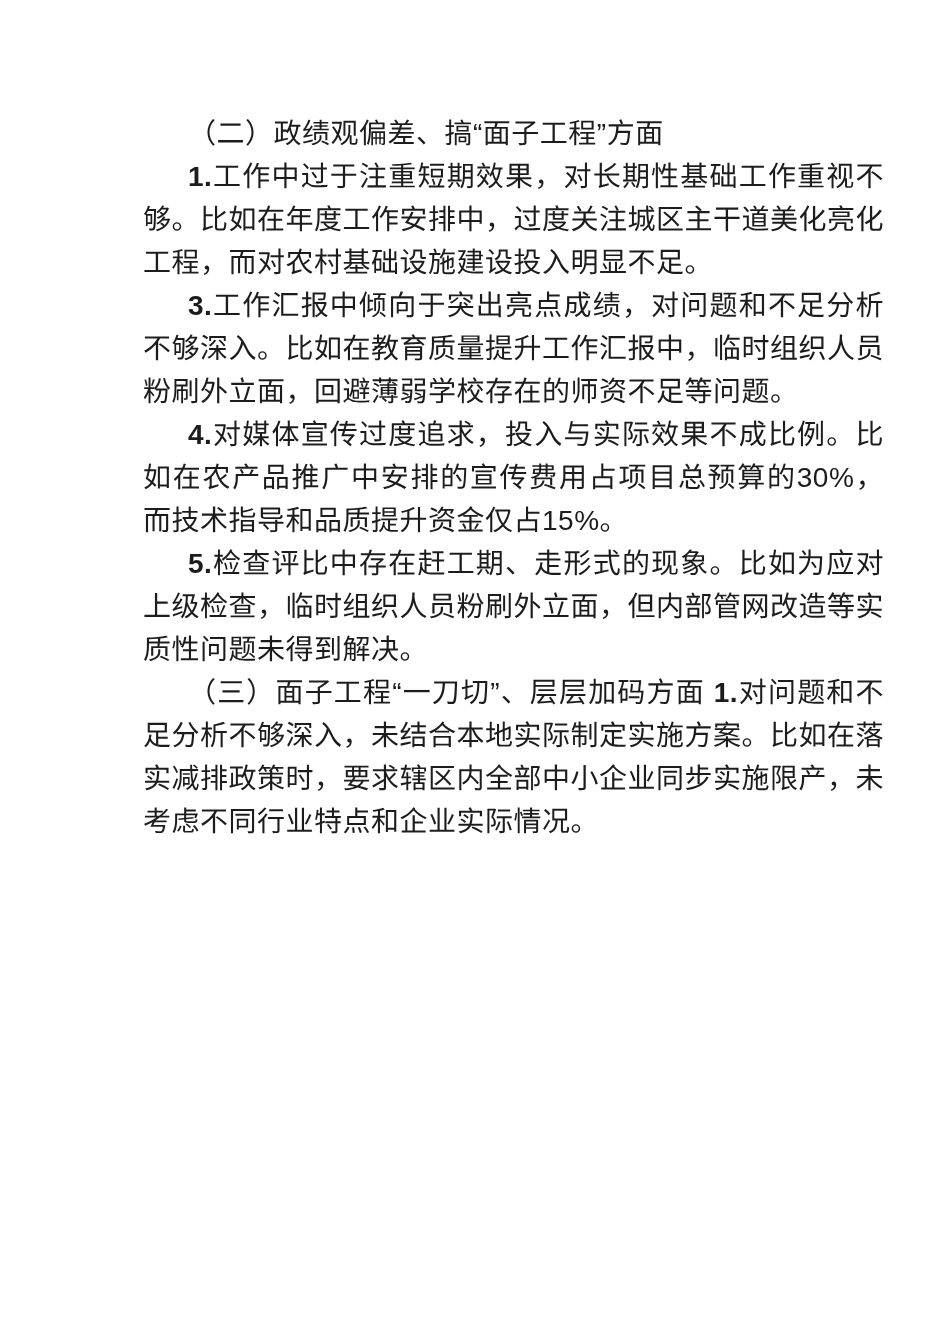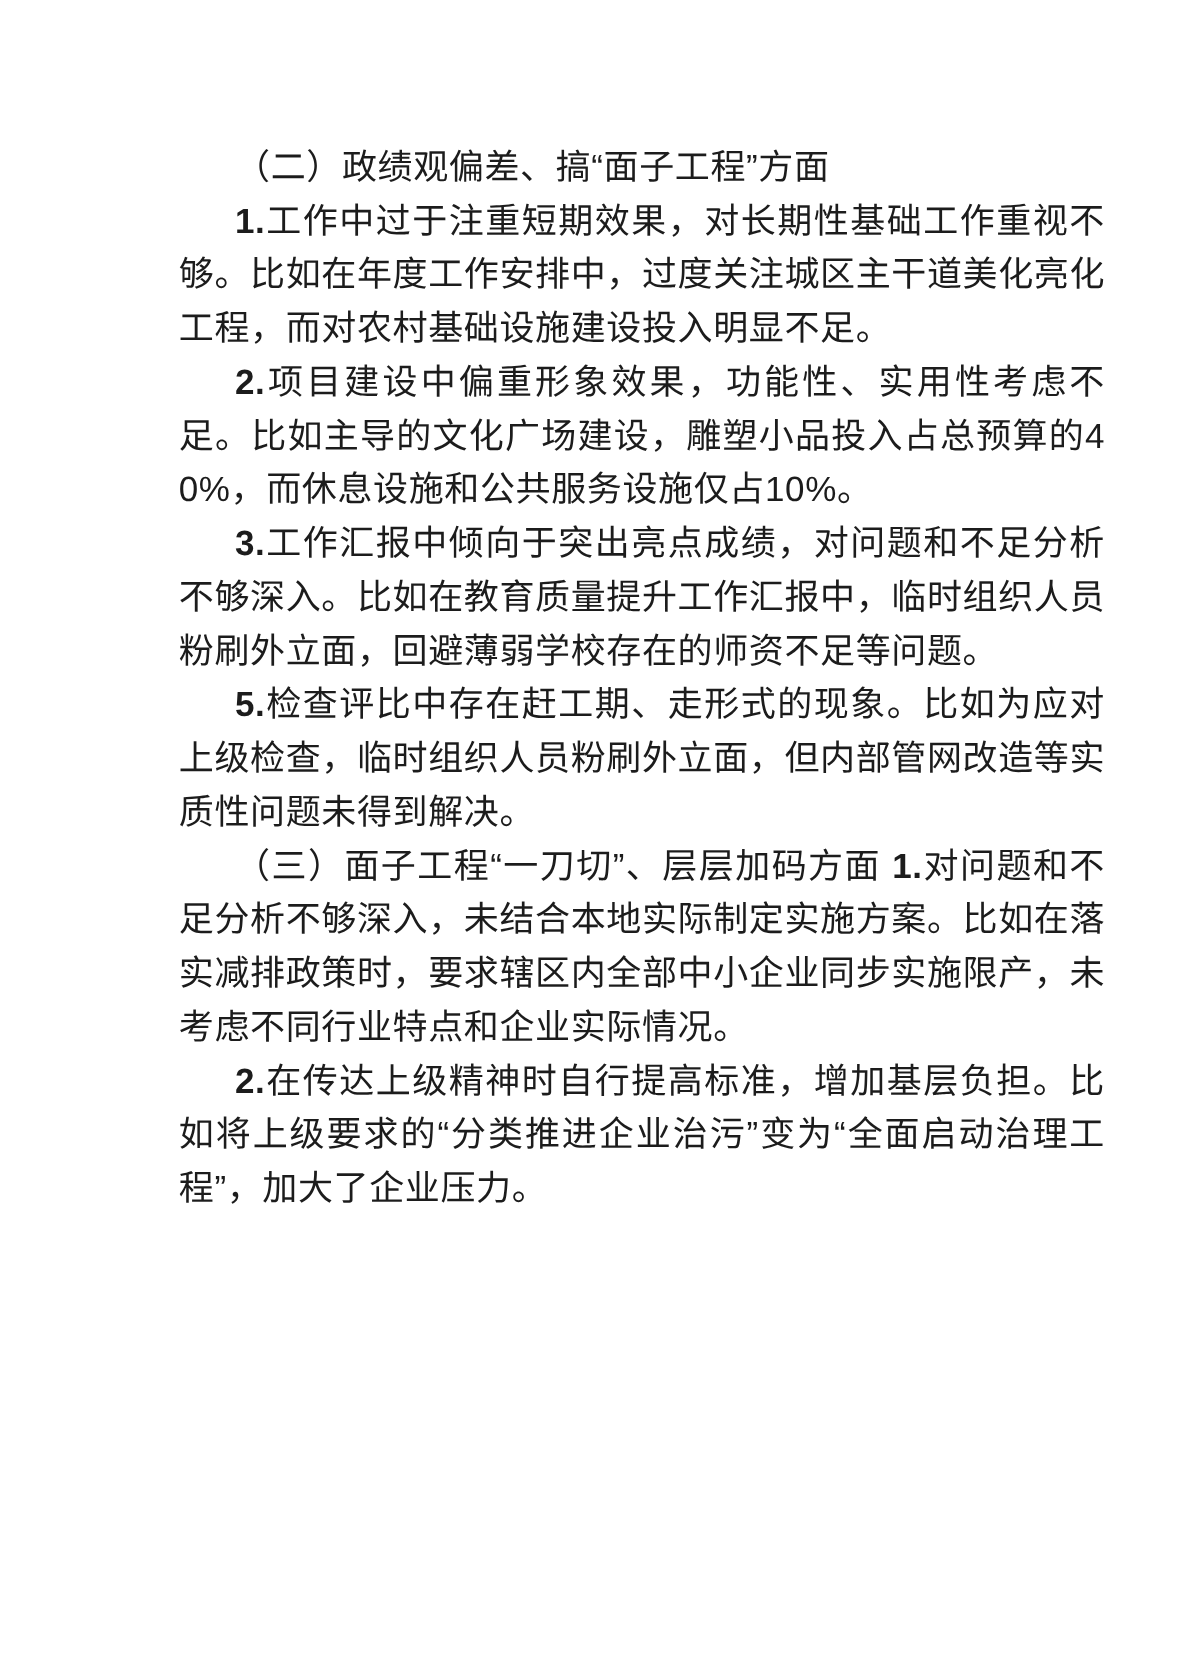--- a/index.html
+++ b/index.html
@@ -36,19 +36,18 @@
   }
 </style>
 </head>
 <body>
 
 <div class="page">
   <div class="doc-body" id="doc-body">
 
   <p><span class="run">（二）政绩观偏差、搞“面子工程”方面</span></p>
       <p><span class="run-bold">1.</span><span class="run">工作中过于注重短期效果，对长期性基础工作重视不够。比如在年度工作安排中，过度关注城区主干道美化亮化工程，而对农村基础设施建设投入明显不足。</span></p>
-      <p><span class="run-bold">2.</span><span class="run">项目建设中偏重形象效果，功能性、实用性考虑不足。比如主导的文化广场建设，雕塑小品投入占总预算的40%，而休息设施和公共服务设施仅占10%。</span></p>
       <p><span class="run-bold">3.</span><span class="run">工作汇报中倾向于突出亮点成绩，对问题和不足分析不够深入。比如在教育质量提升工作汇报中，临时组织人员粉刷外立面，回避薄弱学校存在的师资不足等问题。</span></p>
+      <p><span class="run-bold">4.</span><span class="run">对媒体宣传过度追求，投入与实际效果不成比例。比如在农产品推广中安排的宣传费用占项目总预算的30%，而技术指导和品质提升资金仅占15%。</span></p>
       <p><span class="run-bold">5.</span><span class="run">检查评比中存在赶工期、走形式的现象。比如为应对上级检查，临时组织人员粉刷外立面，但内部管网改造等实质性问题未得到解决。</span></p>
       <p><span class="run">（三）面子工程“一刀切”、层层加码方面 </span><span class="run-bold">1.</span><span class="run">对问题和不足分析不够深入，未结合本地实际制定实施方案。比如在落实减排政策时，要求辖区内全部中小企业同步实施限产，未考虑不同行业特点和企业实际情况。</span></p>
-      <p><span class="run-bold">2.</span><span class="run">在传达上级精神时自行提高标准，增加基层负担。比如将上级要求的“分类推进企业治污”变为“全面启动治理工程”，加大了企业压力。</span></p>
     </div>
 </div>
 
 </body></html>

